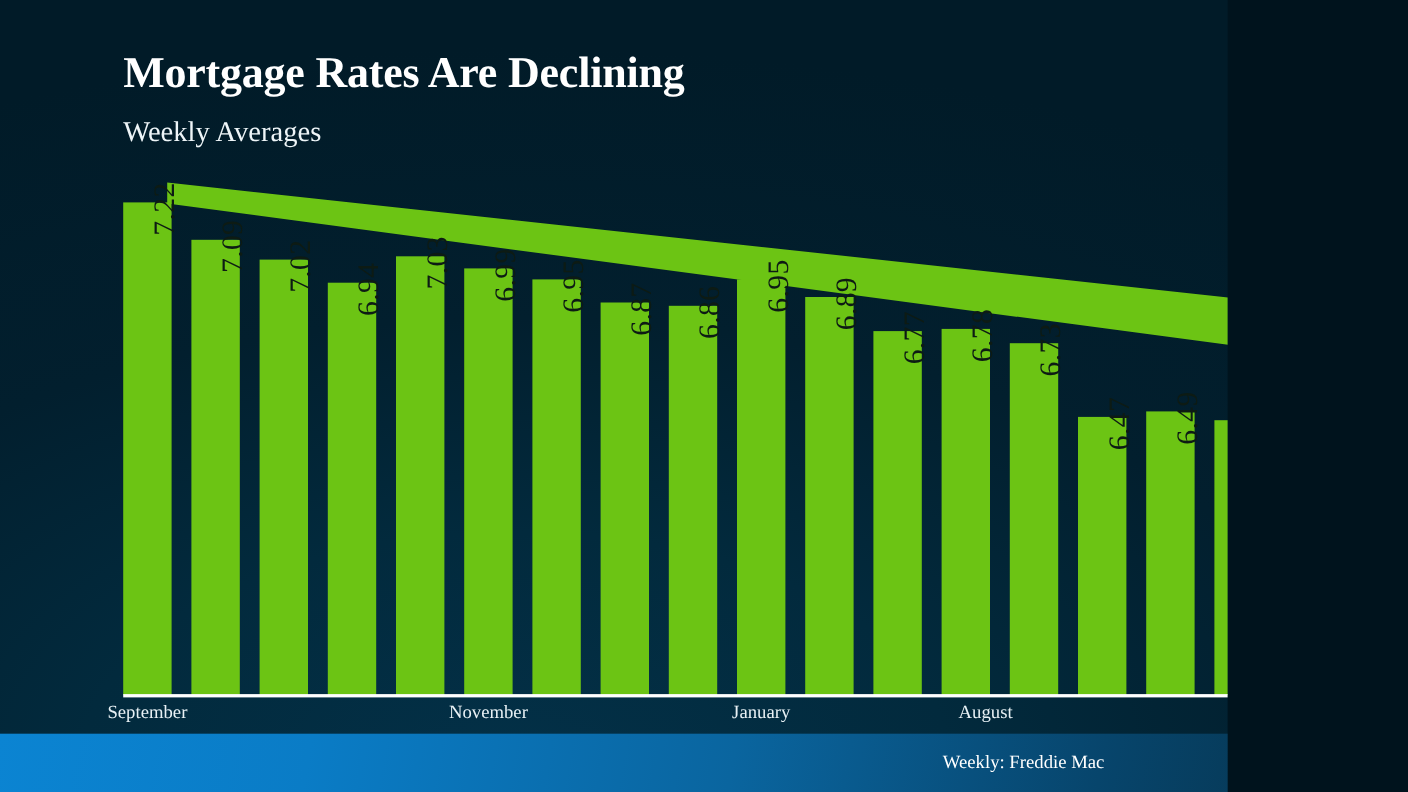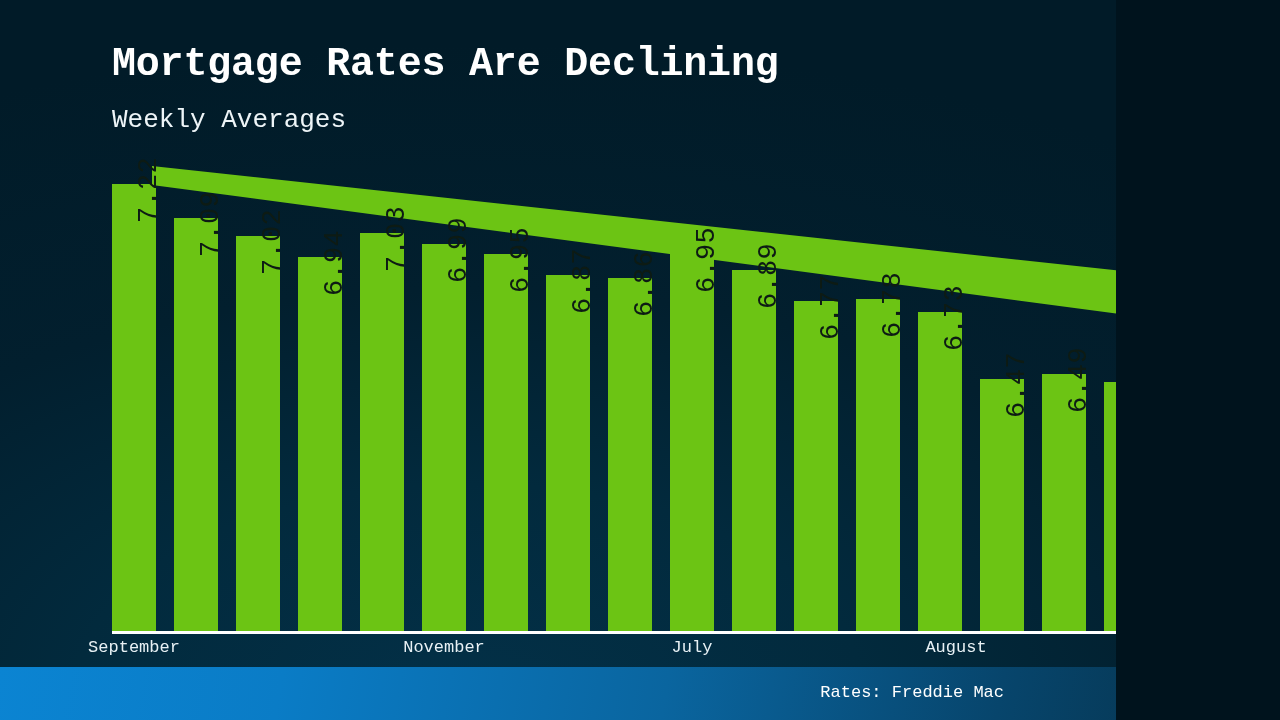--- a/index.html
+++ b/index.html
@@ -5,21 +5,21 @@
   html, body {
     margin: 0;
     padding: 0;
     background: #00131d;
   }
   #slide {
     position: relative;
     width: 1116px;
     height: 720px;
     overflow: hidden;
-    font-family: Liberation Mono, monospace;
+    font-family: Liberation Serif, serif;
     background:
       radial-gradient(ellipse 110% 90% at 42% 96%, #033047 0%, #022a3d 32%, #021f2e 62%, #011b28 100%);
   }
 
   
   #title {
     position: absolute;
     left: 112px;
     top: 42px;
     font-size: 40px;
@@ -175,20 +175,20 @@
       <div class="bar" style="left: 992px; height: 250.1px;">
         <span class="bar-label">6.46</span>
       </div>
     </div>
 
   <div id="axis-line"></div>
 
   <div id="month-ticks">
       <div class="month-label" style="left: 134px;">September</div>
       <div class="month-label" style="left: 444px;">November</div>
-      <div class="month-label" style="left: 692px;">July</div>
-      <div class="month-label" style="left: 956px; text-align: right;">August</div>
+      <div class="month-label" style="left: 692px;">January</div>
+      <div class="month-label" style="left: 896px; text-align: right;">August</div>
     </div>
 
   <div id="footer"></div>
-  <div id="source">Rates: Freddie Mac</div>
+  <div id="source">Weekly: Freddie Mac</div>
 
 </div>
 
 </body></html>

